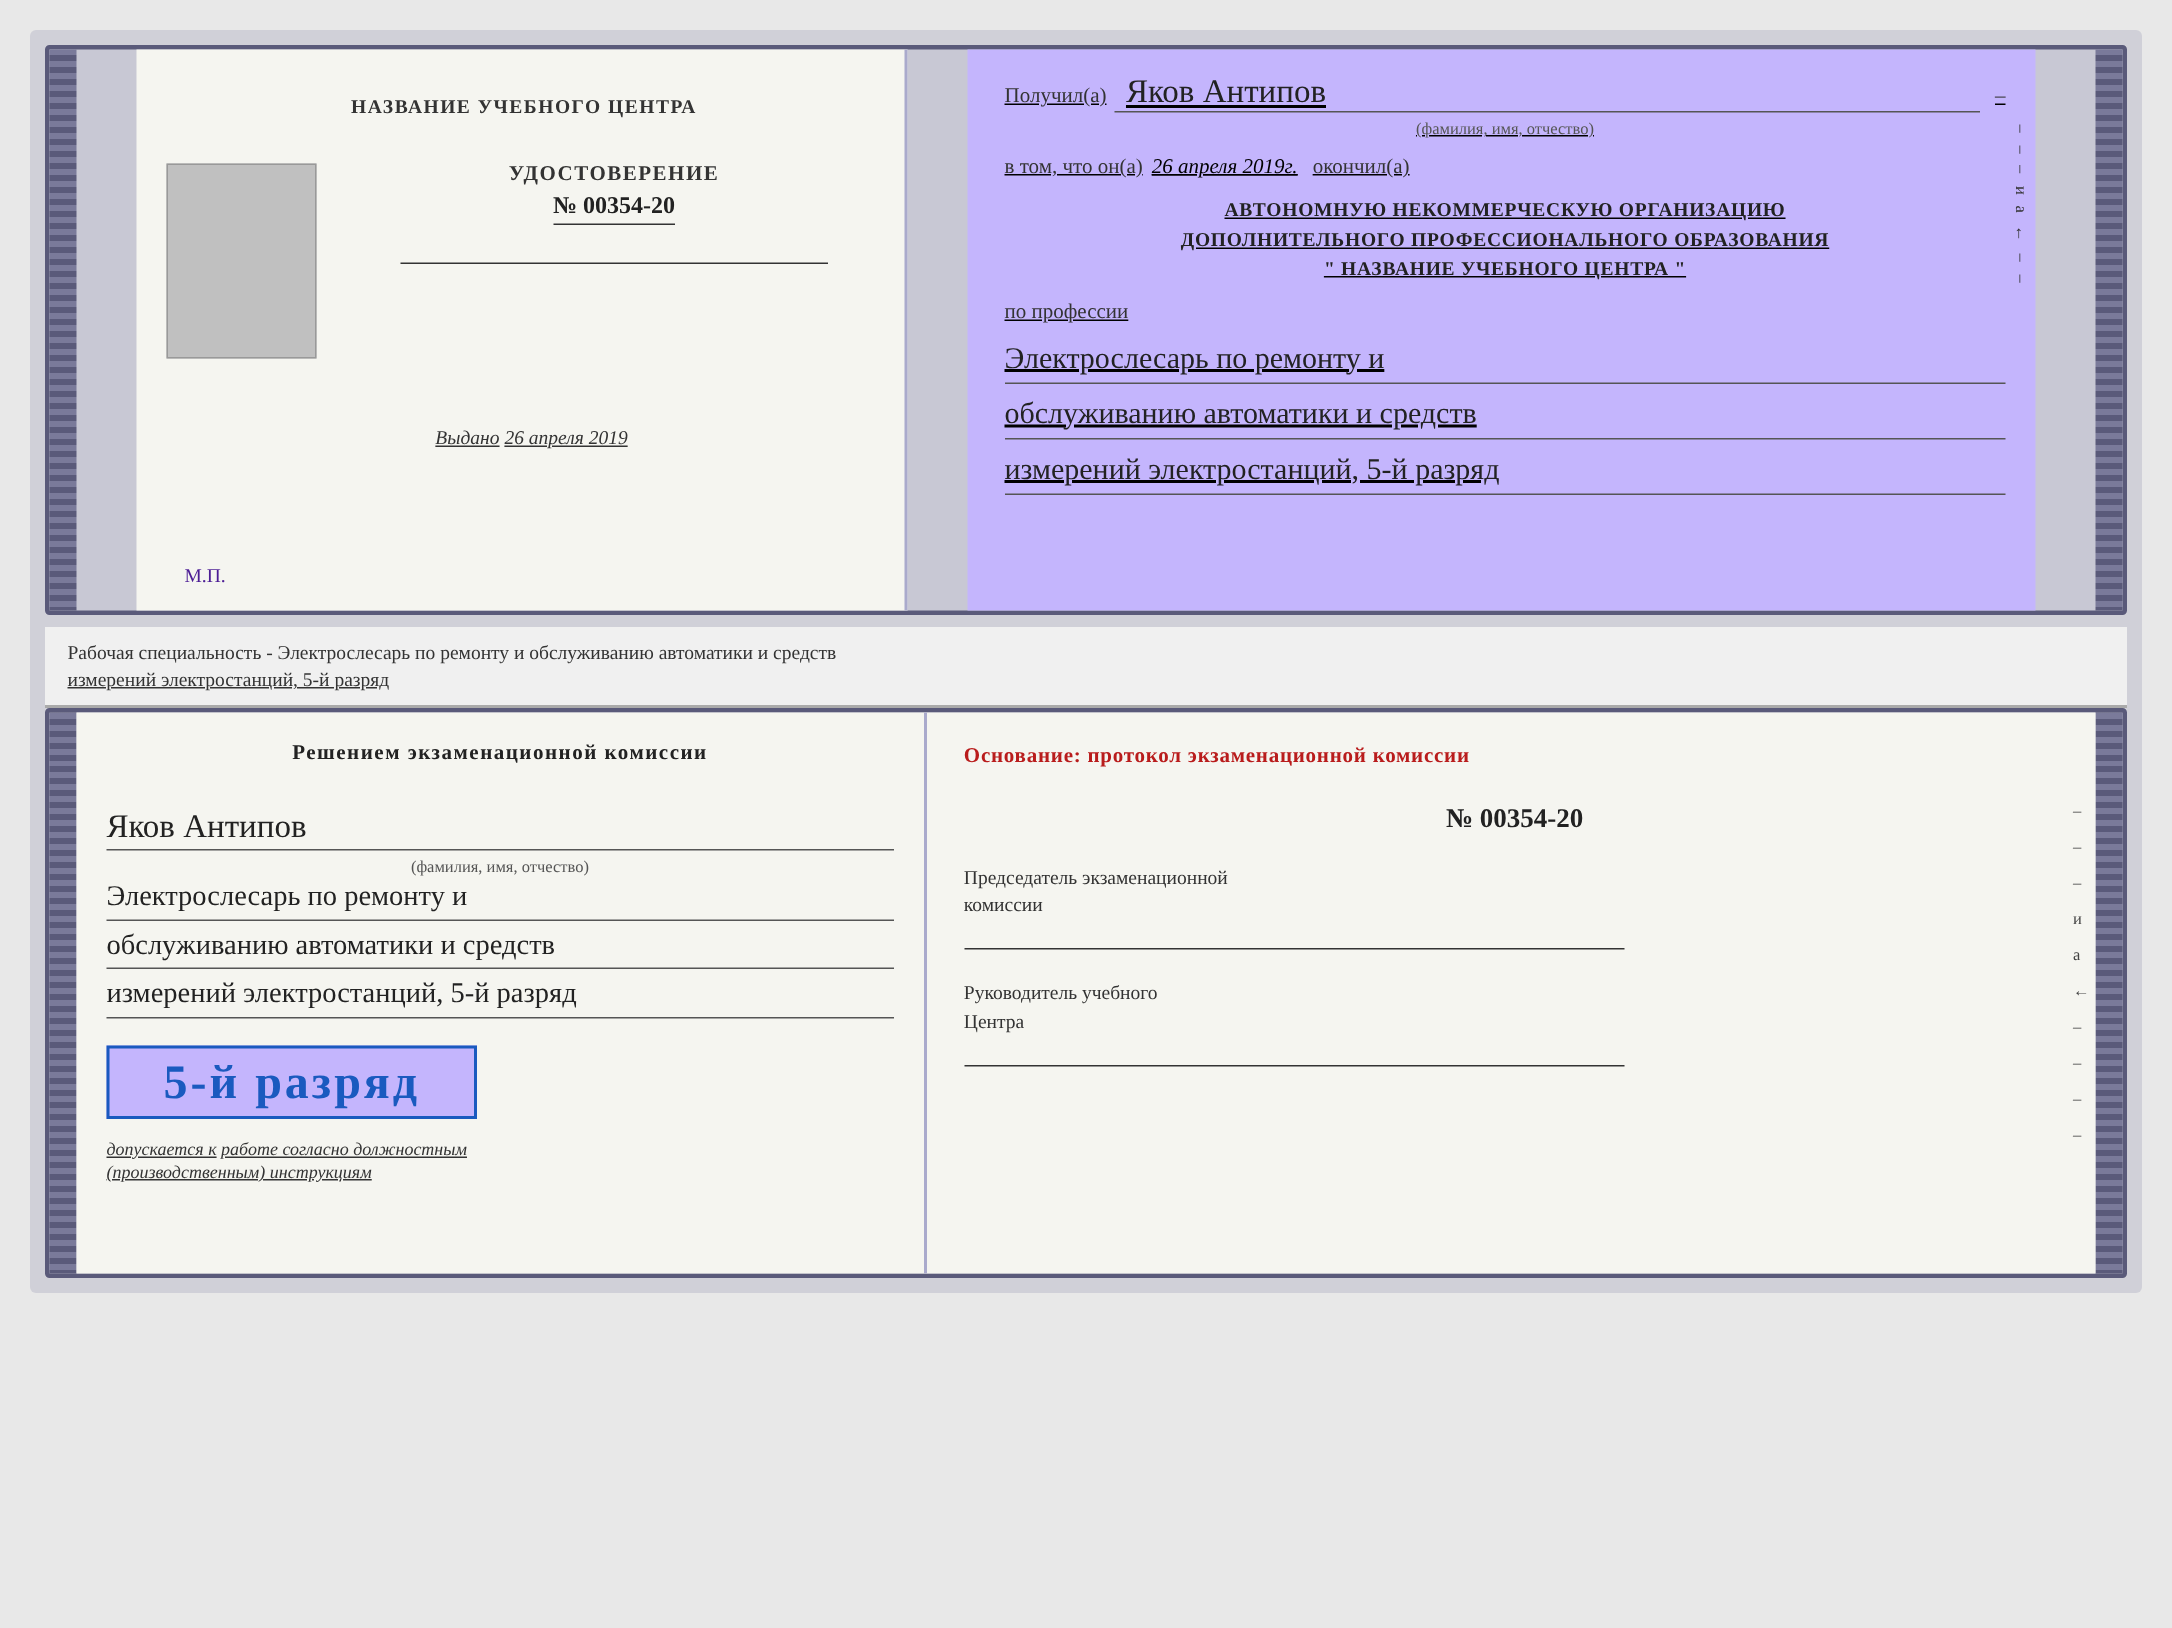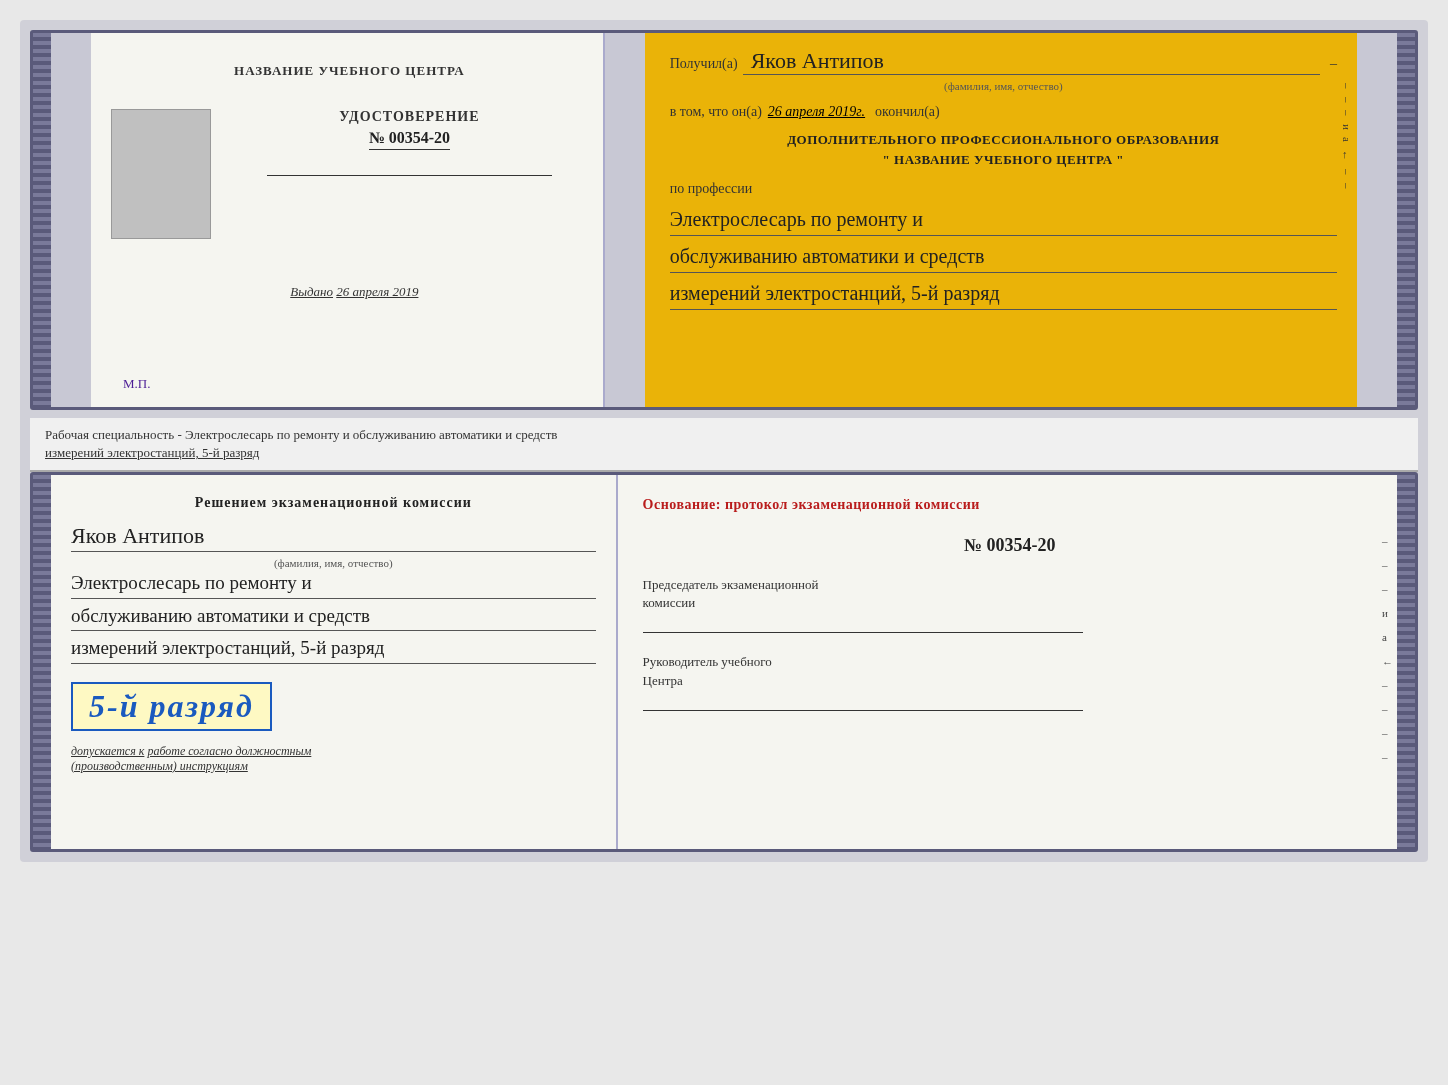--- a/index.html
+++ b/index.html
@@ -45,23 +45,24 @@
       border-right: 2px solid #aaaacc;
       padding: 20px 15px 15px 20px;
       display: flex;
       flex-direction: column;
       align-items: center;
       position: relative;
     }
 
     .doc-top-right {
       flex: 1.4;
-      background: #eab308;
+      background: #c4b5fd;
       padding: 15px 20px 15px 25px;
       position: relative;
+      text-decoration: underline;
     }
 
     .doc-top .right-spine {
       width: 18px;
       background: repeating-linear-gradient(
         180deg,
         #7a7a9a 0px, #7a7a9a 4px,
         #5a5a7a 4px, #5a5a7a 8px
       );
       flex-shrink: 0;
@@ -295,21 +296,21 @@
       );
       flex-shrink: 0;
     }
 
     .komissia-header {
       font-size: 14px;
       font-weight: bold;
       text-align: center;
       letter-spacing: 1px;
       color: #222;
-      margin-bottom: 12px;
+      margin-bottom: 27px;
     }
 
     .kvali-name {
       font-family: 'Segoe Script', 'Comic Sans MS', cursive;
       font-size: 22px;
       color: #222;
       border-bottom: 1px solid #555;
       display: inline-block;
       width: 100%;
       padding-bottom: 2px;
@@ -338,24 +339,23 @@
       color: #222;
       border-bottom: 1px solid #555;
       display: block;
       margin-bottom: 3px;
       line-height: 1.5;
     }
 
     .razryad-box {
       border: 2.5px solid #1a5abf;
       display: inline-block;
-      padding: 4px 16px;
+      padding: 4px 36px;
       margin: 8px 0;
-      background: #fef9c3;
-      font-style: italic;
+      background: #c4b5fd;
     }
 
     .razryad-text {
       font-size: 32px;
       font-weight: bold;
       color: #1a5abf;
       letter-spacing: 2px;
     }
 
     .dopuskaetsya {
@@ -464,20 +464,21 @@
       </div>
       <span class="small-subtitle">(фамилия, имя, отчество)</span>
 
       <div class="certified-line">
         <span class="right-label" style="margin-right:6px;">в том, что он(а)</span>
         <span class="certified-date" style="margin-right:10px;">26 апреля 2019г.</span>
         <span class="right-label">окончил(а)</span>
       </div>
 
       <div class="org-block">
+        <div class="org-text">АВТОНОМНУЮ НЕКОММЕРЧЕСКУЮ ОРГАНИЗАЦИЮ</div>
         <div class="org-text">ДОПОЛНИТЕЛЬНОГО ПРОФЕССИОНАЛЬНОГО ОБРАЗОВАНИЯ</div>
         <div class="org-text">" НАЗВАНИЕ УЧЕБНОГО ЦЕНТРА "</div>
       </div>
 
       <div class="po-professii">по профессии</div>
 
       <div class="qualification-lines" style="margin-top:6px;">
         <span class="handwritten-profession profession-line">Электрослесарь по ремонту и</span>
         <span class="handwritten-profession profession-line">обслуживанию автоматики и средств</span>
         <span class="handwritten-profession profession-line">измерений электростанций, 5-й разряд</span>

